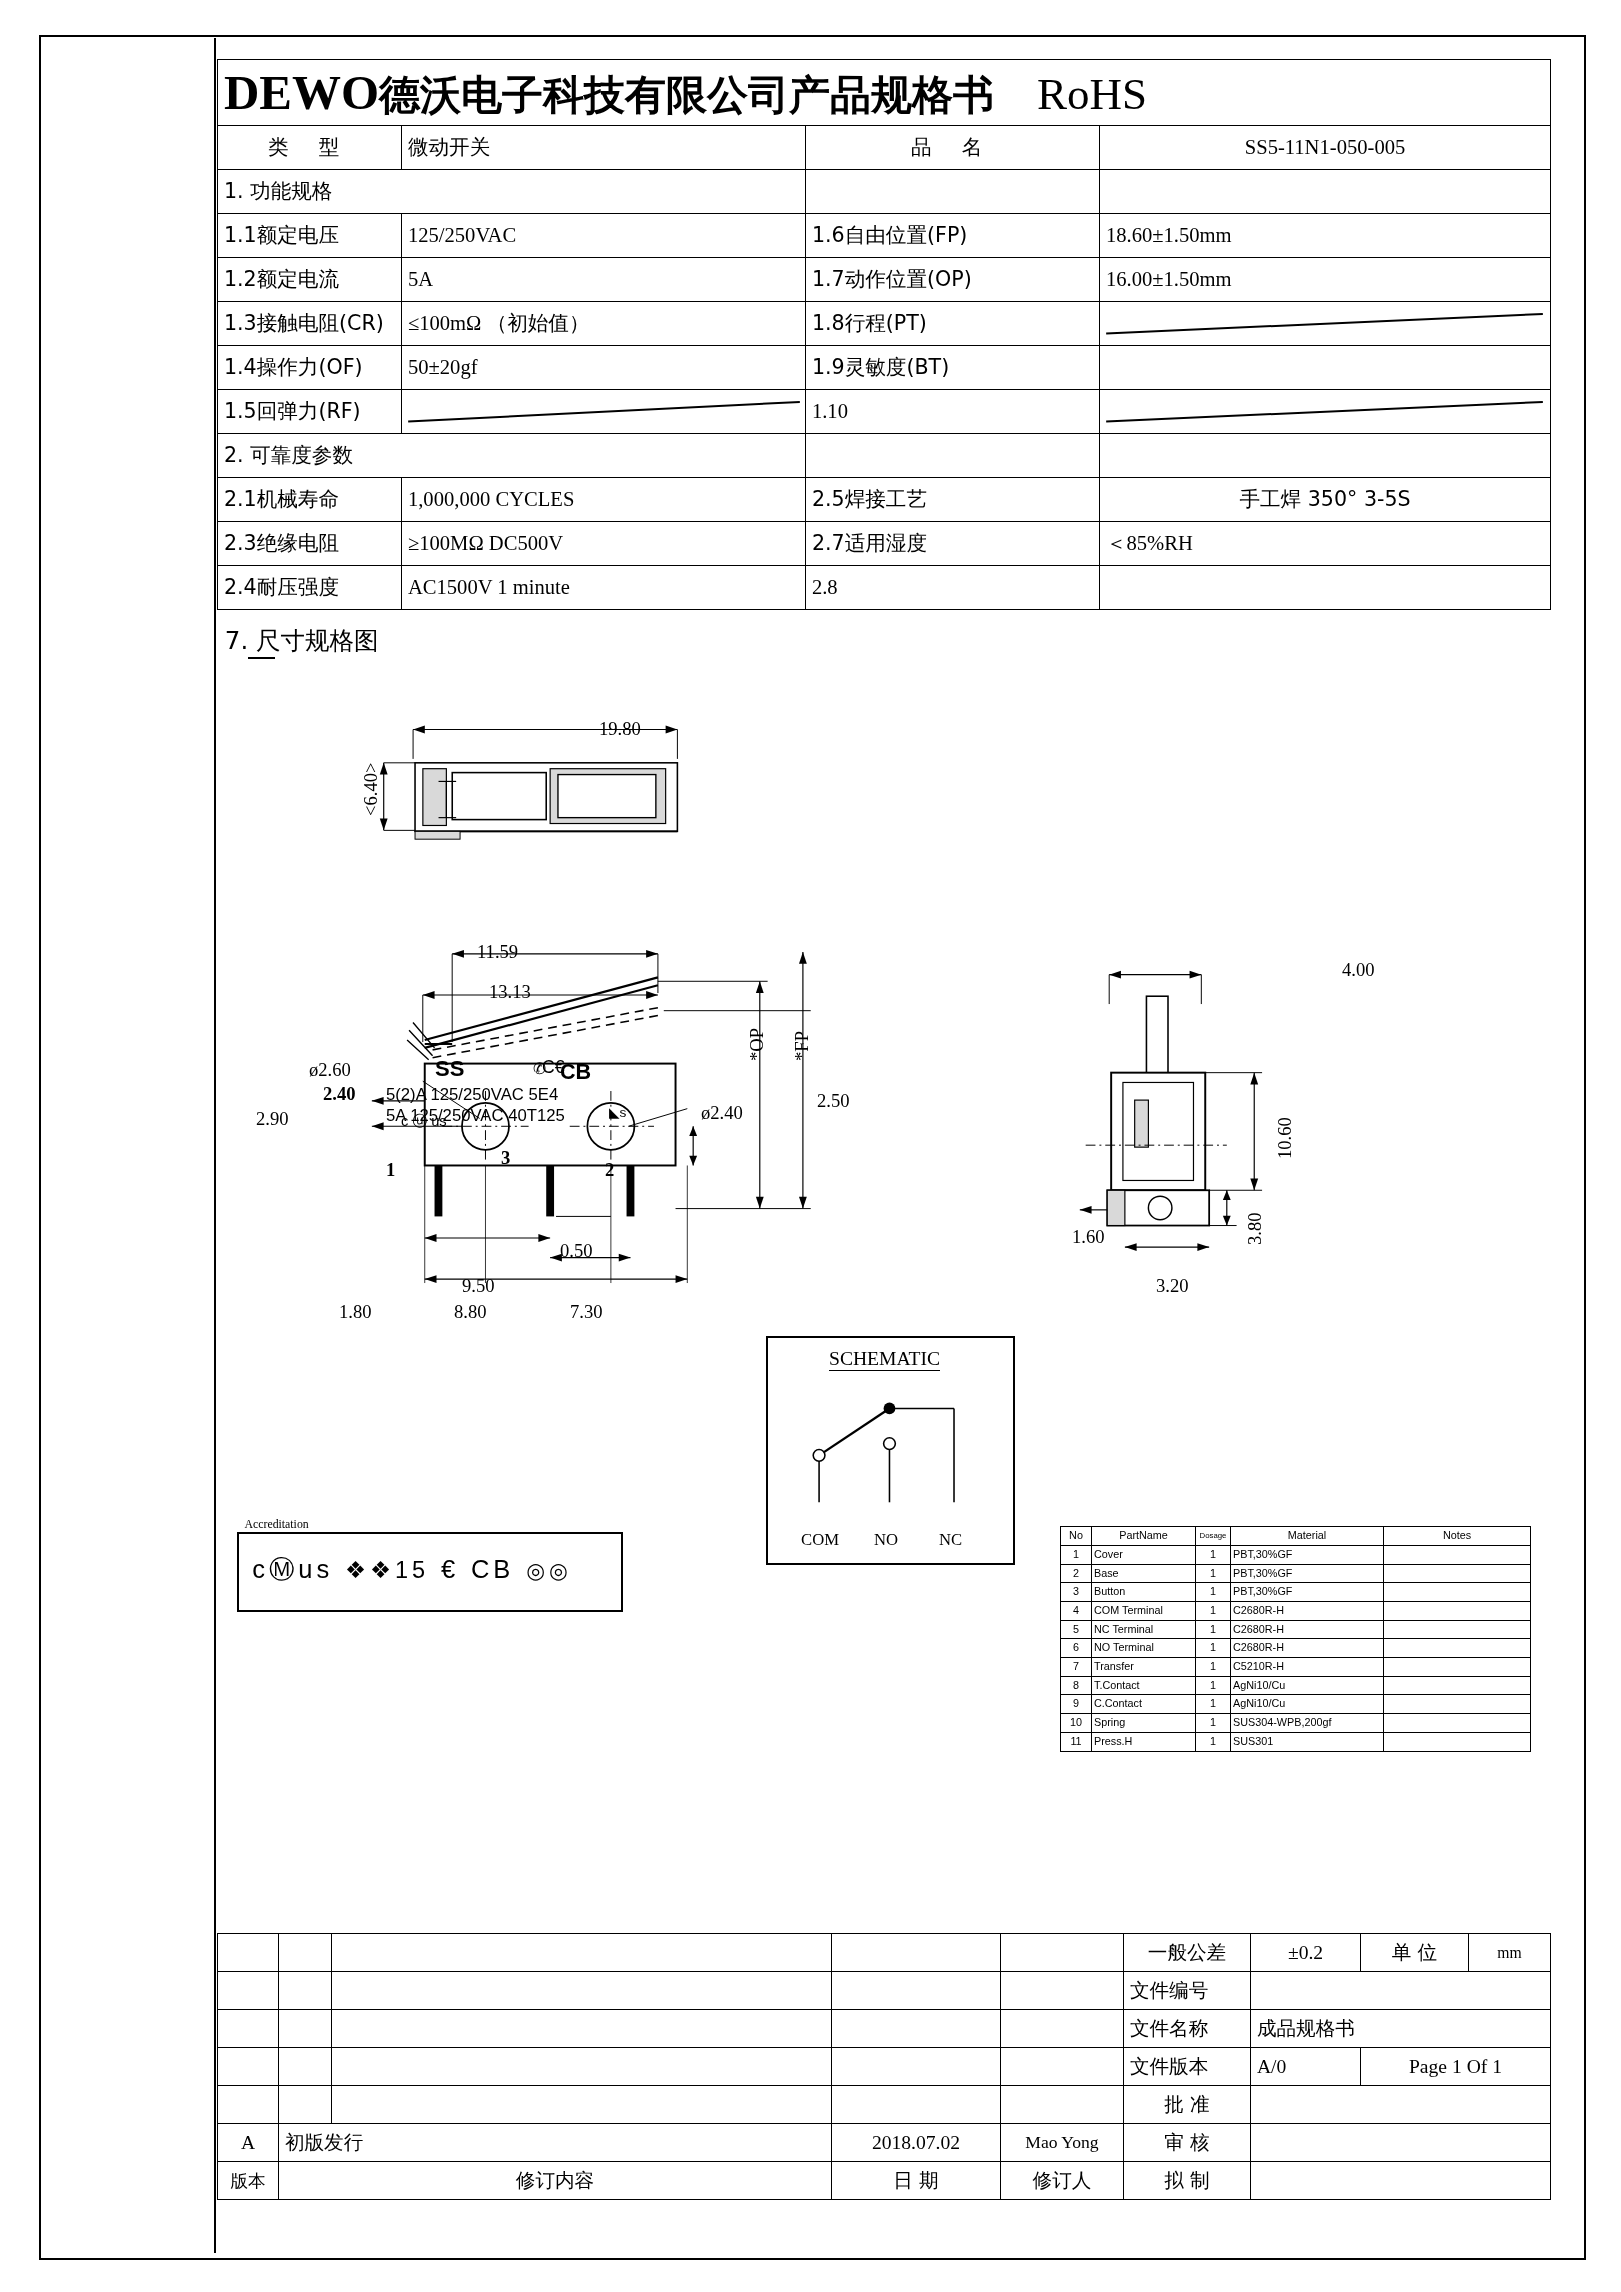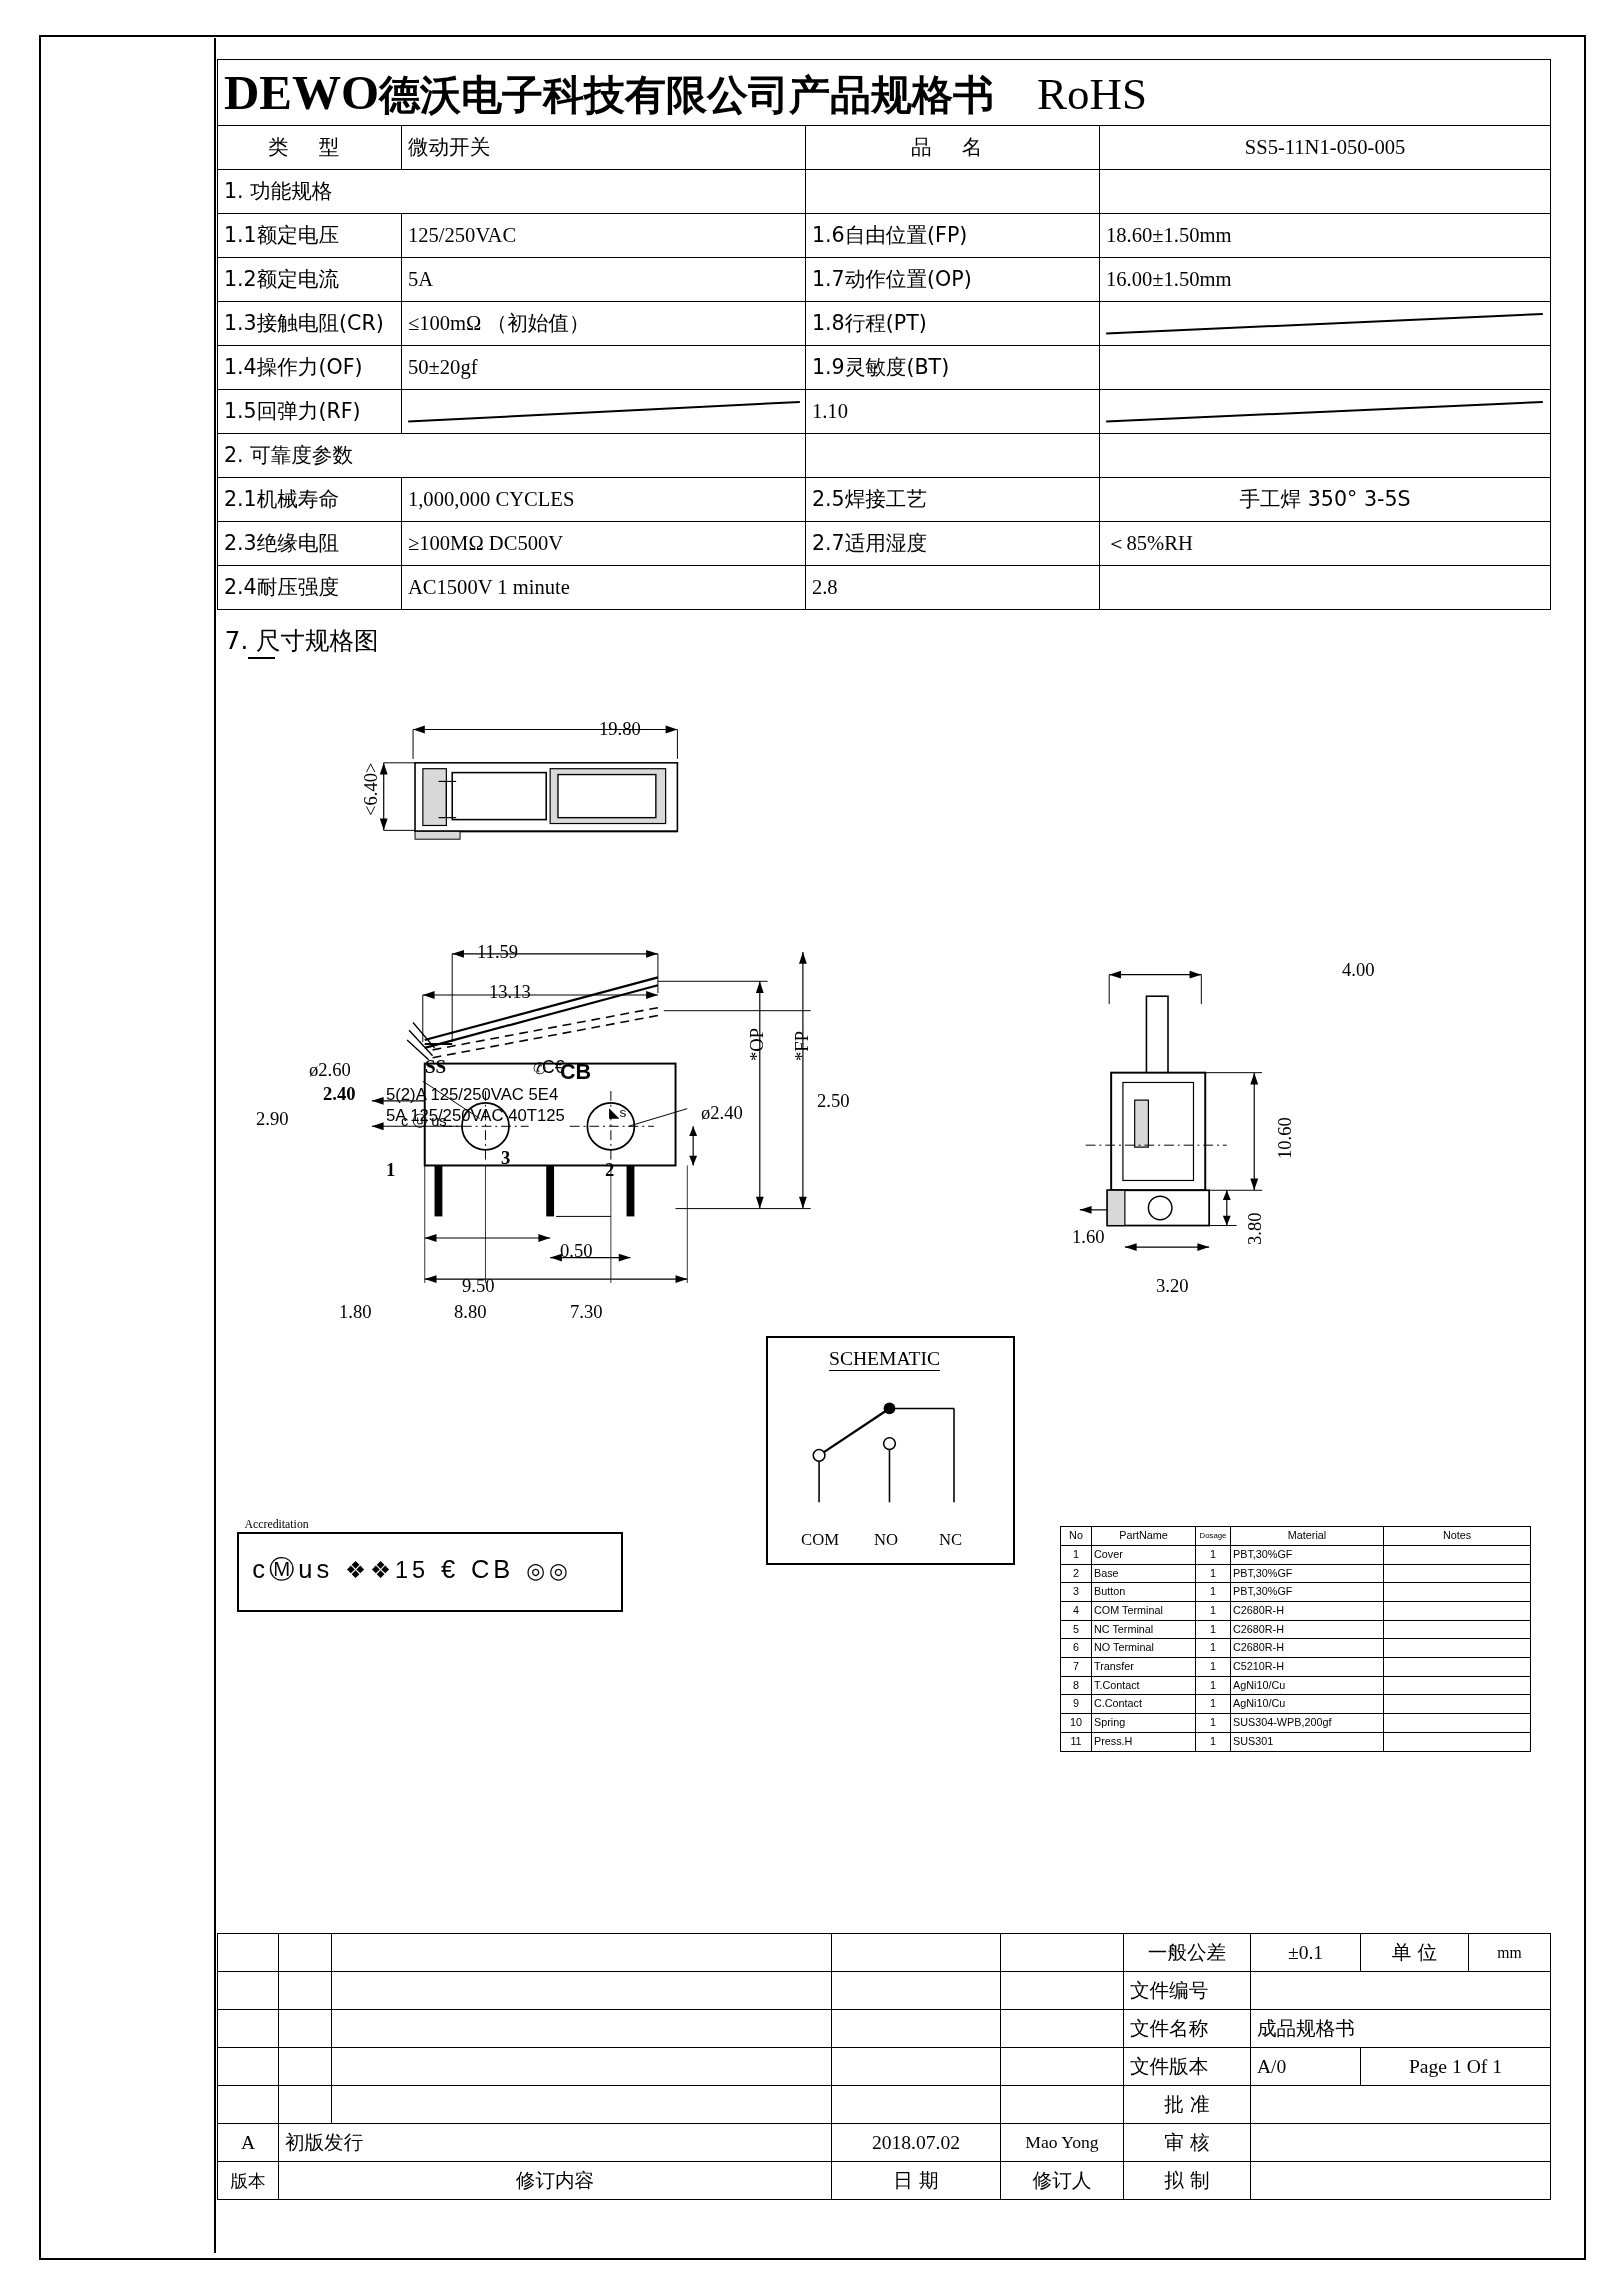--- a/index.html
+++ b/index.html
@@ -279,21 +279,21 @@
       <div class="lbl" style="left:600px;top:421px;">2.50</div>
       <div class="lbl bold" style="left:169px;top:490px;">1</div>
       <div class="lbl bold" style="left:284px;top:478px;">3</div>
       <div class="lbl bold" style="left:388px;top:490px;">2</div>
       <div class="lbl" style="left:343px;top:571px;">0.50</div>
       <div class="lbl" style="left:122px;top:632px;">1.80</div>
       <div class="lbl" style="left:237px;top:632px;">8.80</div>
       <div class="lbl" style="left:245px;top:606px;">9.50</div>
       <div class="lbl" style="left:353px;top:632px;">7.30</div>
 
-      <div class="lbl bold" style="left:208px;top:387px;font-size:19px;font-family:Liberation Serif, serif;">SS</div>
+      <div class="lbl bold" style="left:218px;top:387px;font-size:22px;font-family:Liberation Sans, sans-serif;">SS</div>
       <div class="lbl bold" style="left:343px;top:390px;font-size:21.6px;font-family:'Liberation Sans',sans-serif;">CB</div>
       <div class="lbl" style="left:169px;top:416px;font-size:16.7px;font-family:'Liberation Sans',sans-serif;">5(2)A 125/250VAC 5E4</div>
       <div class="lbl" style="left:169px;top:437px;font-size:16.7px;font-family:'Liberation Sans',sans-serif;">5A 125/250VAC 40T125</div>
       <div class="lbl" style="left:316px;top:390px;font-size:15.7px;">✆</div>
       <div class="lbl" style="left:325px;top:388px;font-size:17.6px;font-family:'Liberation Sans',sans-serif;">C€</div>
       <div class="lbl" style="left:184px;top:443px;font-size:14.7px;font-family:'Liberation Sans',sans-serif;">c ⓤ us</div>
       <div class="lbl" style="left:392px;top:435px;font-size:13.7px;font-family:'Liberation Sans',sans-serif;">◣s</div>
 
       <svg width="294" height="353" style="position:absolute;left:853px;top:284px;" viewBox="0 0 300 360">
         <line x1="40" y1="22" x2="134" y2="22" stroke="#000" stroke-width="1.2"></line>
@@ -475,21 +475,21 @@
           <col style="width:82px">
       </colgroup>
       <tbody>
           <tr>
         <td></td>
         <td></td>
         <td></td>
         <td></td>
         <td></td>
         <td class="cn20 center">一般公差</td>
-        <td class="mono center">±0.1</td>
+        <td class="mono center">±0.2</td>
         <td class="cn20 center">单  位</td>
         <td class="mono center" style="font-size:15.7px">mm</td>
       </tr>
       <tr>
         <td></td>
         <td></td>
         <td></td>
         <td></td>
         <td></td>
         <td class="cn20">文件编号</td>

